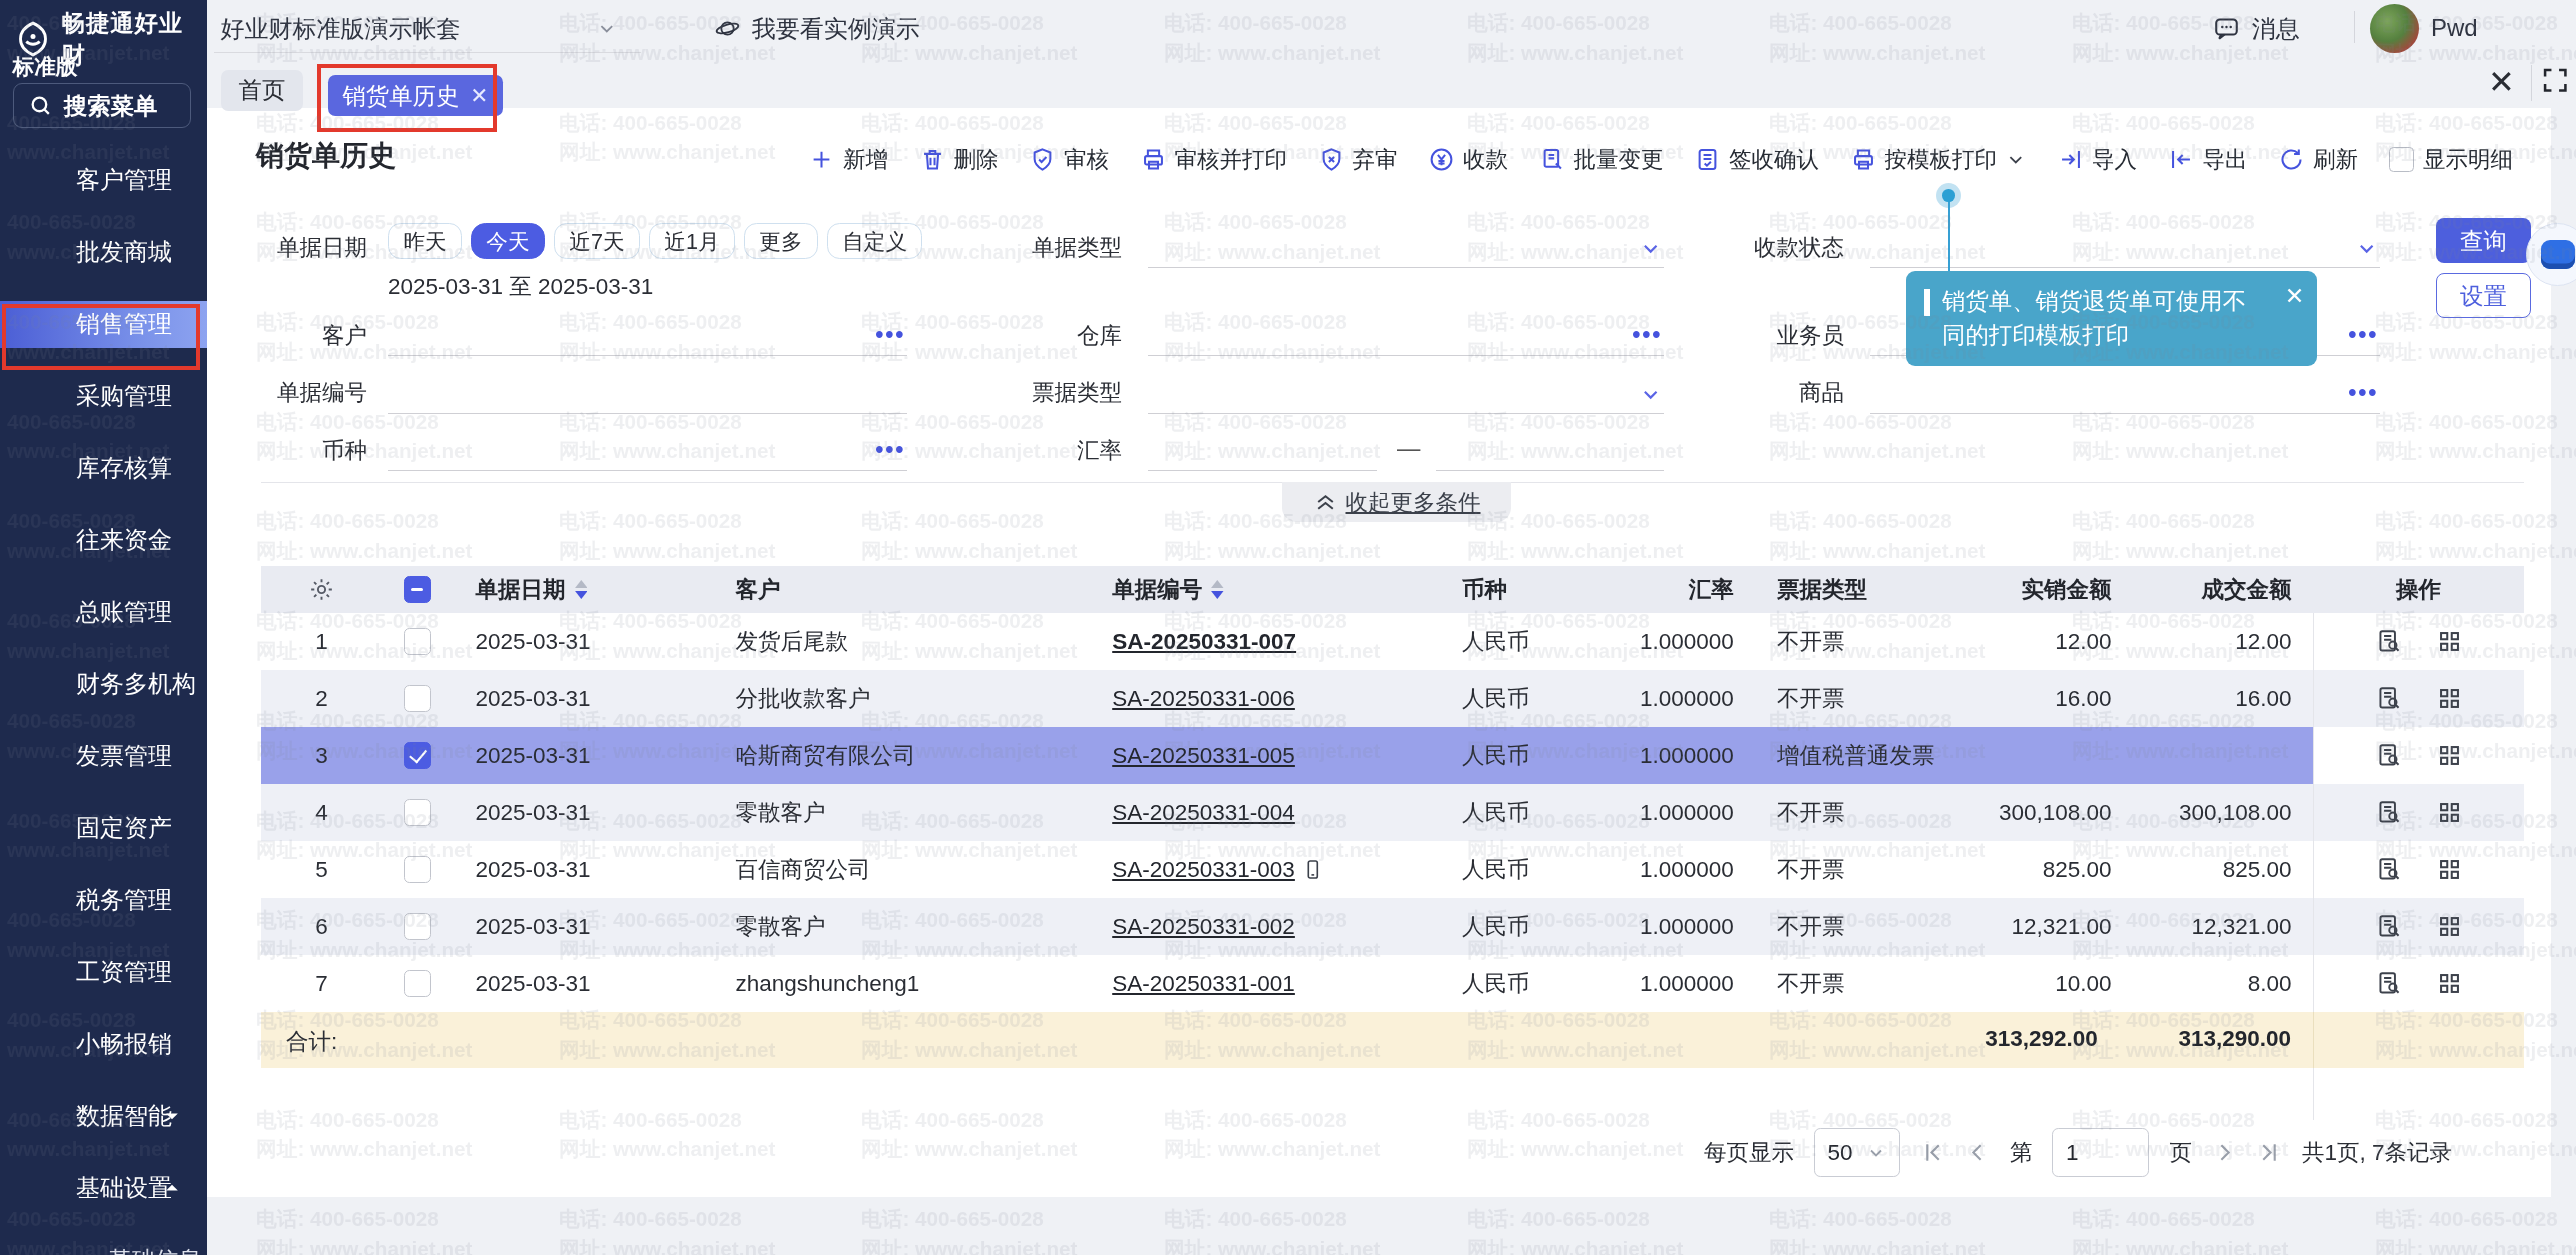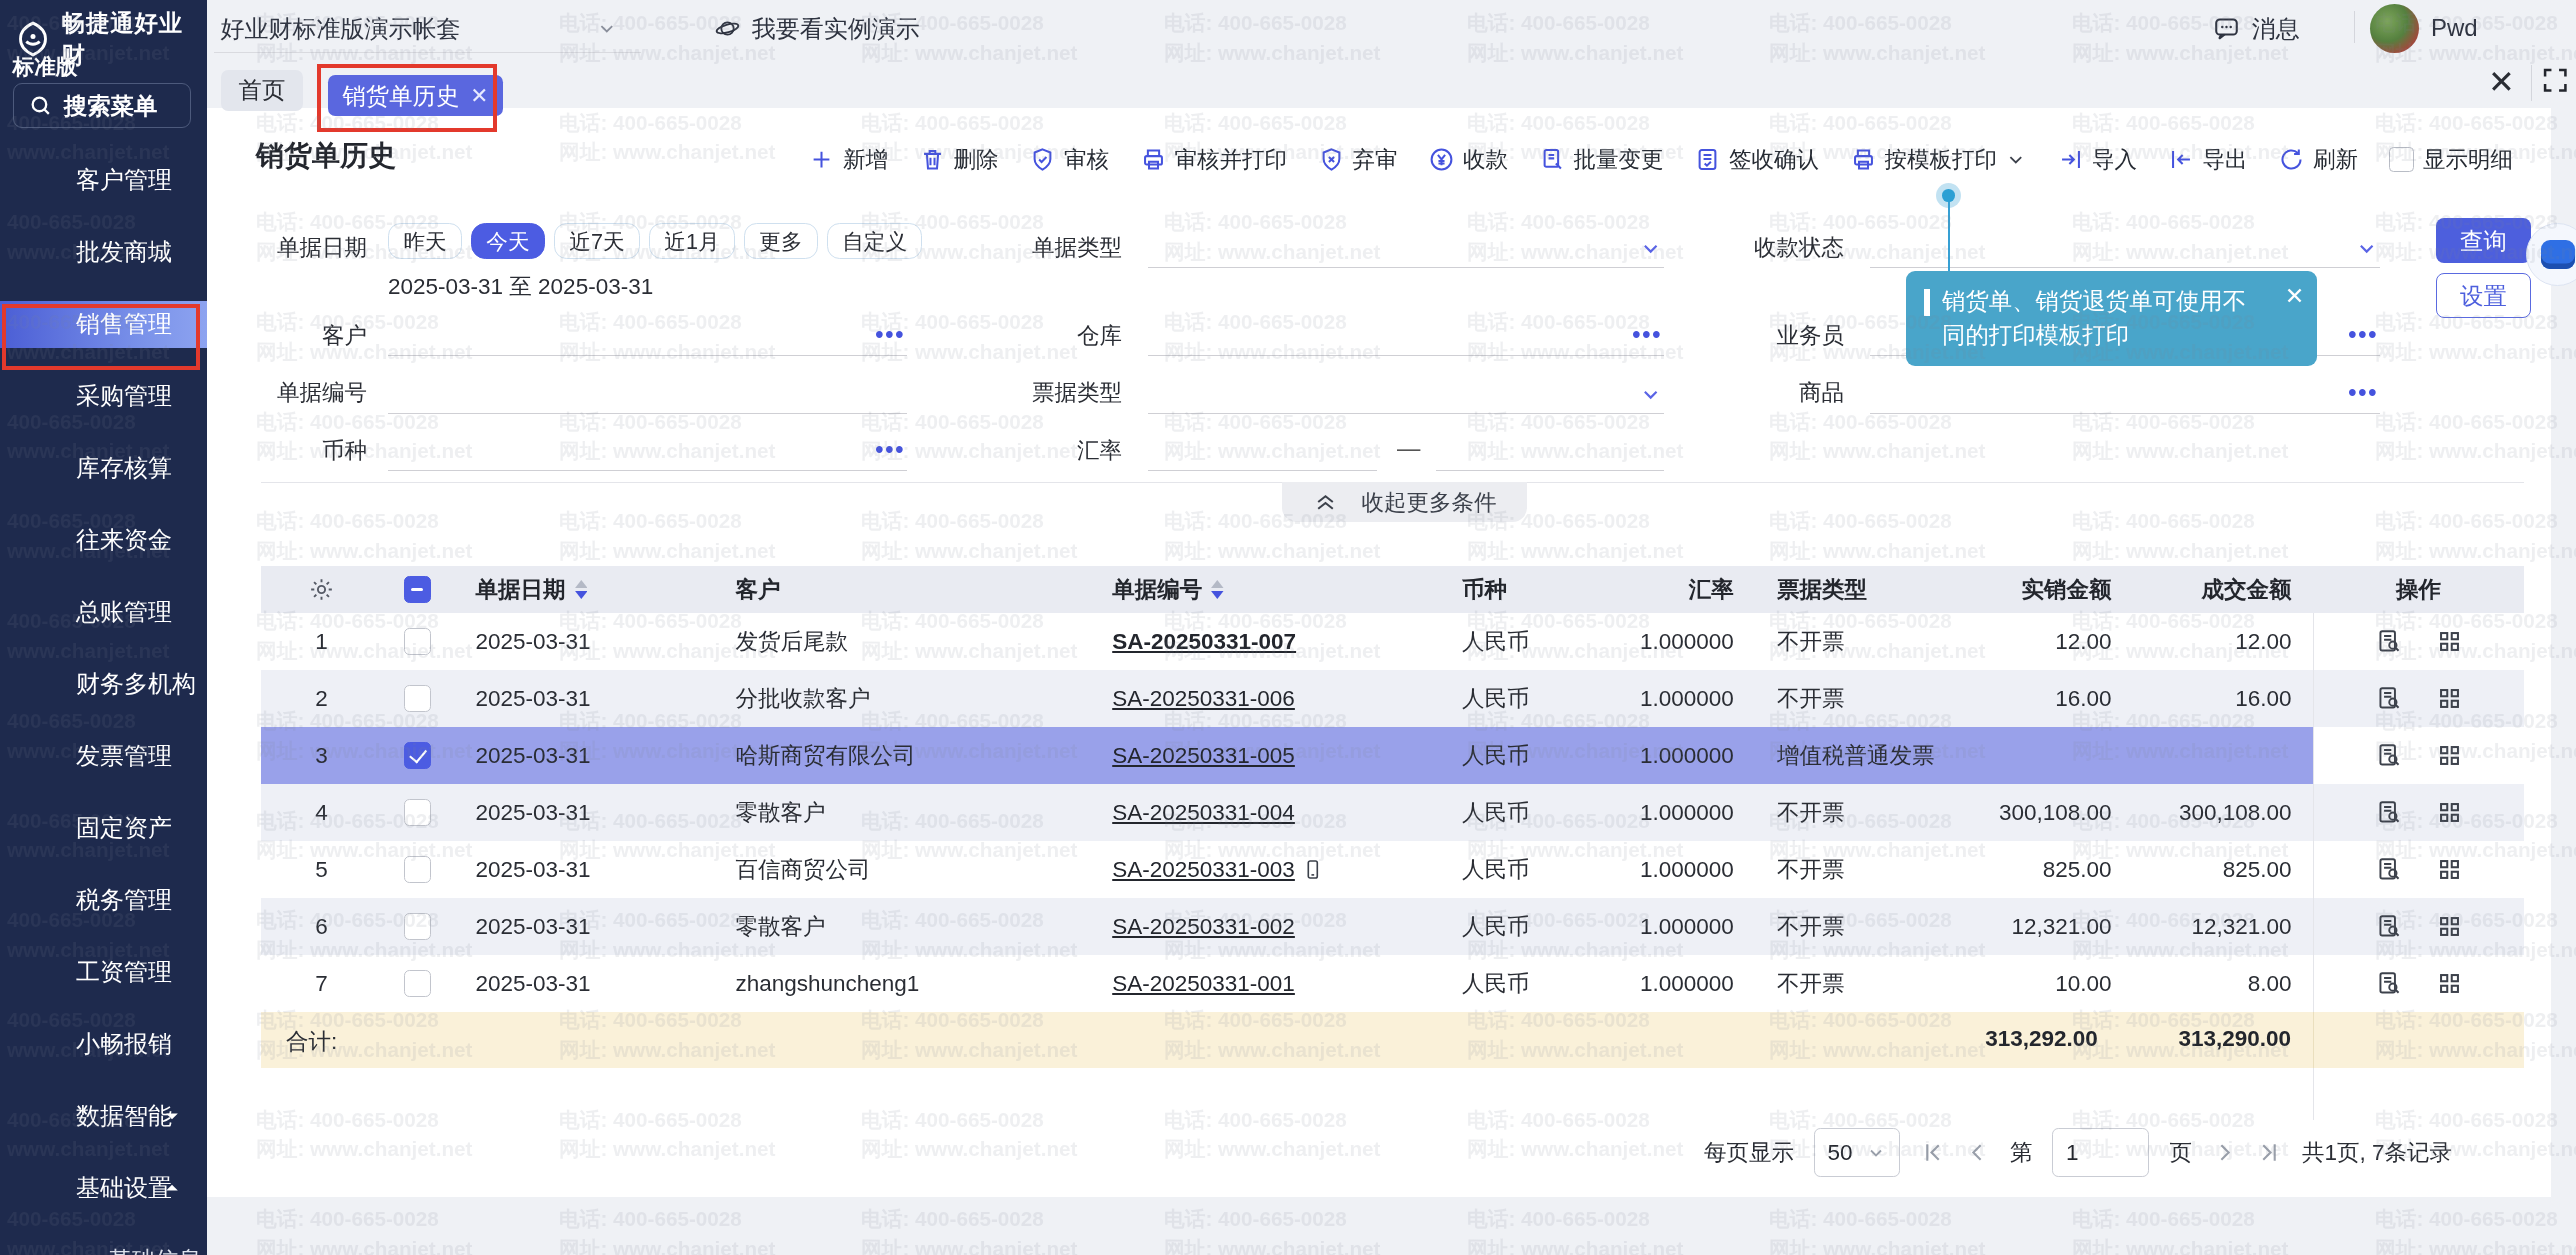--- a/index.html
+++ b/index.html
@@ -62,21 +62,21 @@
   .suffix-dots{position:absolute;right:1.8px;top:5.4px;color:#4553de;font-size:23.4px;font-weight:700;letter-spacing:1.8px;}
   .suffix-chev{position:absolute;right:1.8px;top:9px;}
   .quick-row{position:absolute;display:flex;gap:9px;}
   .pill{height:36px;padding:0 14.4px;border:1.8px solid #cfe0ef;border-radius:12.6px;display:flex;align-items:center;font-size:21.6px;color:#2a2d34;box-sizing:border-box;cursor:pointer;background:#fff;}
   .pill.sel{background:#4c5ce2;border-color:#4c5ce2;color:#fff;border-radius:14.4px;}
   .date-range{position:absolute;font-size:22.5px;color:#2a2d34;}
   .rate-dash{position:absolute;font-size:23.4px;color:#555;}
   .btn-query{position:absolute;left:2229px;top:110px;width:95px;height:45px;background:#4d5fdd;color:#fff;font-size:23.4px;border-radius:8px;display:flex;align-items:center;justify-content:center;cursor:pointer;}
   .btn-settings{position:absolute;left:2229px;top:165px;width:95px;height:45px;background:#fff;color:#4d5fdd;font-size:23.4px;border:1.8px solid #5a6ae0;border-radius:8px;display:flex;align-items:center;justify-content:center;box-sizing:border-box;cursor:pointer;}
   .collapse-divider{position:absolute;left:54px;top:374px;width:2263px;height:0.9px;background:#e4e5ea;}
-  .collapse-pill{position:absolute;left:1075px;top:374px;height:40px;padding:0 30.5px;background:#ecedf1;border-radius:0 0 14.4px 14.4px;display:flex;align-items:center;gap:24px;font-size:22.5px;color:#3c414b;cursor:pointer;}
+  .collapse-pill{position:absolute;left:1075px;top:374px;height:40px;padding:0 30.5px;background:#ecedf1;border-radius:0 0 14.4px 14.4px;display:flex;align-items:center;gap:8px;font-size:22.5px;color:#3c414b;cursor:pointer;text-decoration:underline;}
 
   
   .tt-dot-halo{position:absolute;left:1729px;top:75px;width:25px;height:25px;border-radius:50%;background:rgba(54,160,212,0.30);z-index:45;}
   .tt-dot{position:absolute;left:1735px;top:81px;width:12.6px;height:12.6px;border-radius:50%;background:#2ba0d4;z-index:46;}
   .tt-line{position:absolute;left:1741px;top:93px;width:1.8px;height:70px;background:#36a0d4;z-index:45;}
   .tooltip{position:absolute;left:1699px;top:163px;width:411px;height:95px;background:#49a5ca;border-radius:9px;color:#fff;z-index:46;}
   .tooltip .bar{position:absolute;left:18px;top:18px;width:6.3px;height:27px;background:#fff;}
   .tooltip .txt{position:absolute;left:36px;top:12.6px;width:320px;font-size:23.4px;line-height:34px;}
   .tooltip .x{position:absolute;right:12.6px;top:10.8px;font-size:23.4px;color:#fff;cursor:pointer;}
 

